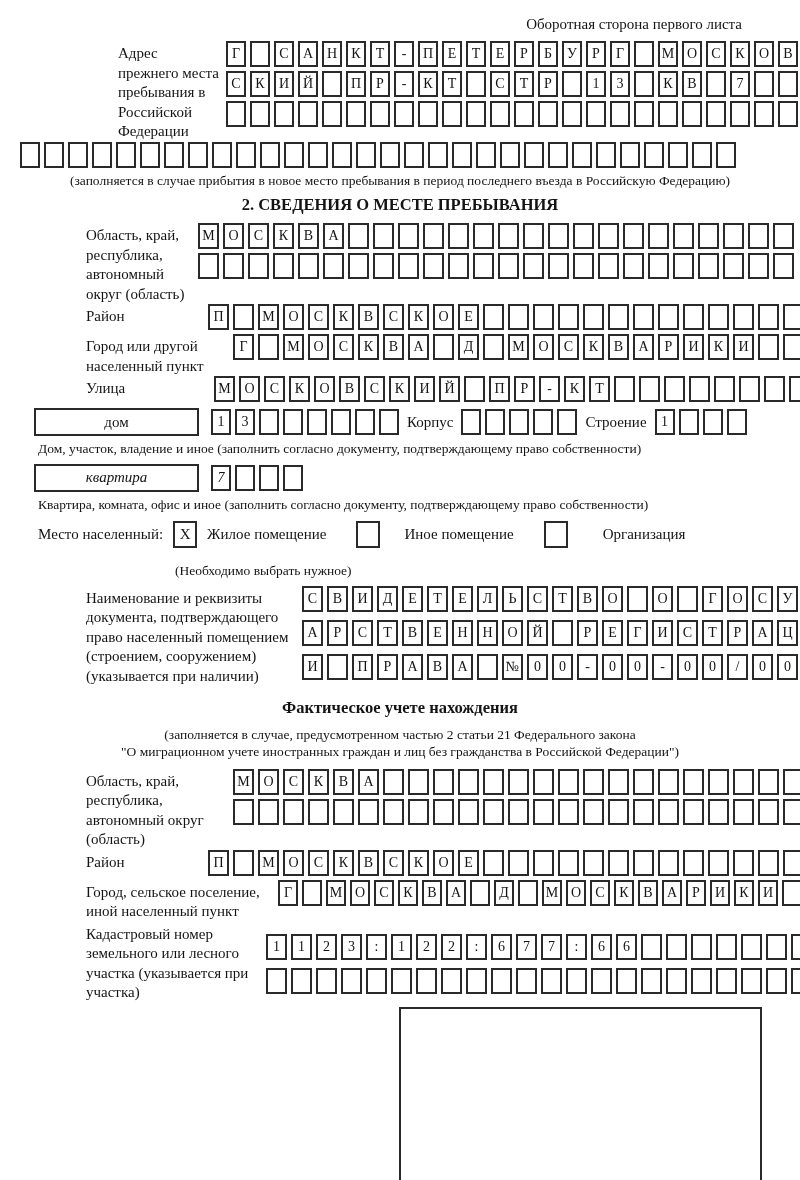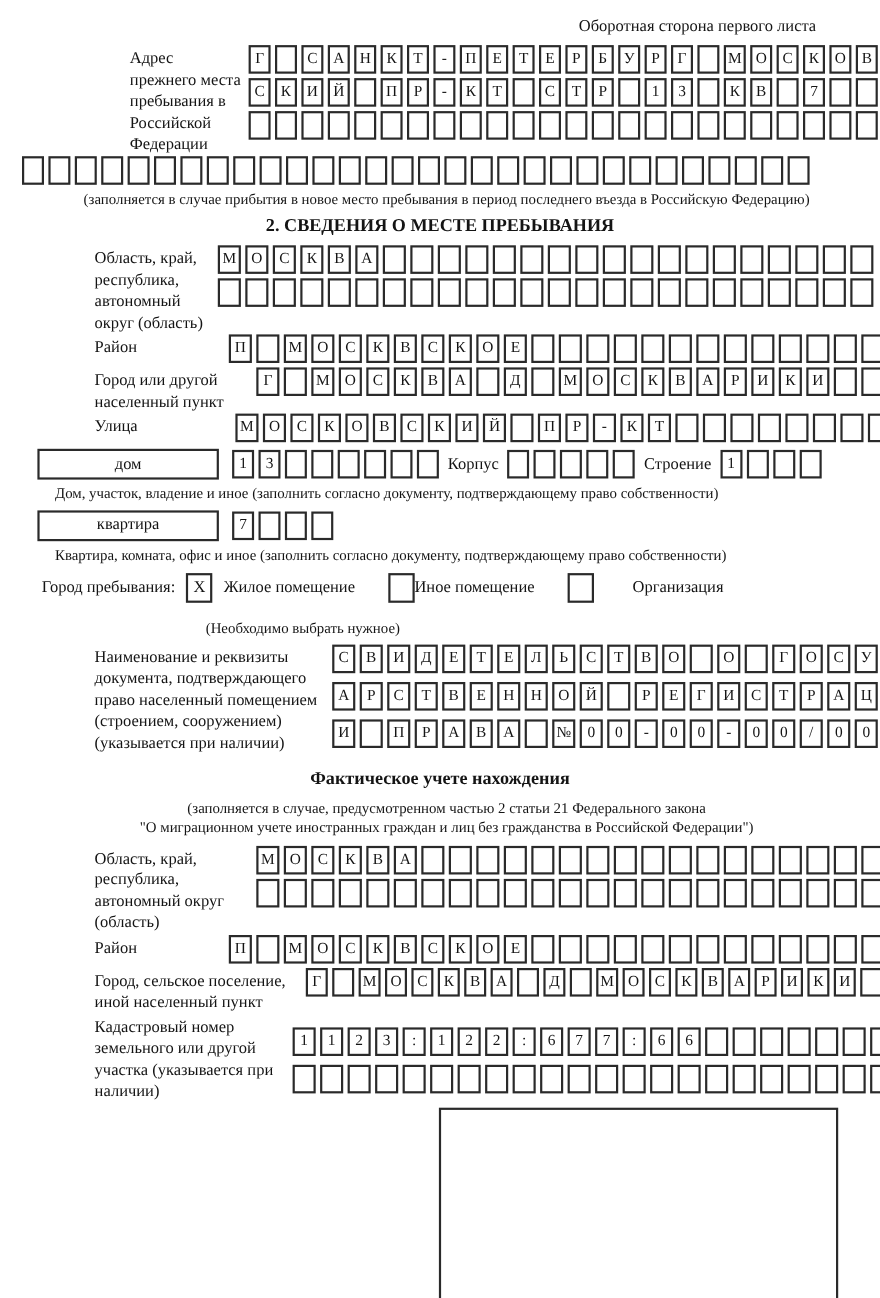--- a/index.html
+++ b/index.html
@@ -14,21 +14,21 @@
   .gridcol{flex:0 0 auto;}
   .cellrow{display:flex;gap:4px;margin-bottom:4px;}
   .cellrow.g8{margin-bottom:8px;}
   .cell{
     box-sizing:border-box;flex:0 0 21px;width:21px;height:26px;
     border:2px solid #2a2a2a;background:#fff;
     display:flex;align-items:center;justify-content:center;
     font-size:14px;line-height:1;
   }
   .w20 .cell{flex-basis:20px;width:20px;}
-  .note{font-size:13.5px;line-height:1.3;padding-left:12px;}
+  .note{font-size:13.5px;line-height:1.3;}
   .center{text-align:center;}
   .sect-title{margin:6px 0 8px 0;text-align:center;font-size:16.5px;font-weight:bold;}
   .fieldbox{
     box-sizing:border-box;width:165px;height:28px;border:2px solid #2a2a2a;
     display:flex;align-items:center;justify-content:center;font-size:15px;background:#fff;
   }
   .inlinerow{display:flex;align-items:center;}
   .ilabel{font-size:15px;padding:0 8px;}
   .chkrow{display:flex;align-items:center;margin-left:38px;font-size:15px;}
   .chkbox{
@@ -339,37 +339,37 @@
     <span class="ilabel">Строение</span>
     <div class="cellrow w20" style="margin:0;">
         <span class="cell">1</span>
         <span class="cell"></span>
         <span class="cell"></span>
         <span class="cell"></span>
       </div>
   </div>
   <div class="note" style="margin-left:38px;">Дом, участок, владение и иное (заполнить согласно документу, подтверждающему право собственности)</div>
 
-  <div class="inlinerow" style="margin:6px 0 4px 34px;">
+  <div class="inlinerow" style="margin:6px 0 4px 34px;font-style:italic;">
     <div class="fieldbox">квартира</div>
     <div class="cellrow w20" style="margin:0 0 0 12px;">
         <span class="cell">7</span>
         <span class="cell"></span>
         <span class="cell"></span>
         <span class="cell"></span>
       </div>
   </div>
   <div class="note" style="margin-left:38px;">Квартира, комната, офис и иное (заполнить согласно документу, подтверждающему право собственности)</div>
 
   <div class="chkrow" style="margin-top:8px;">
-    <span>Город пребывания:</span>
+    <span>Место населенный:</span>
     <span class="chkbox" style="margin-left:10px;">X</span>
     <span style="margin-left:10px;">Жилое помещение</span>
     <span class="chkbox" style="margin-left:30px;"></span>
-    <span style="margin-left:0;">Иное помещение</span>
+    <span style="margin-left:24px;">Иное помещение</span>
     <span class="chkbox" style="margin-left:30px;"></span>
     <span style="margin-left:35px;">Организация</span>
   </div>
   <div class="note" style="margin:14px 0 6px 175px;">(Необходимо выбрать нужное)</div>
 
   <div class="frow">
     <div class="flabel" style="width:254px;">Наименование и реквизиты документа, подтверждающего право населенный помещением (строением, сооружением) (указывается при наличии)</div>
     <div class="gridcol">
       <div class="cellrow g8">
           <span class="cell">С</span>
@@ -557,21 +557,21 @@
         <span class="cell">А</span>
         <span class="cell">Р</span>
         <span class="cell">И</span>
         <span class="cell">К</span>
         <span class="cell">И</span>
         <span class="cell"></span>
       </div>
   </div>
 
   <div class="frow">
-    <div class="flabel" style="width:218px;">Кадастровый номер земельного или другой участка (указывается при наличии)</div>
+    <div class="flabel" style="width:218px;">Кадастровый номер земельного или лесного участка (указывается при участка)</div>
     <div class="gridcol mt12">
       <div class="cellrow g8">
           <span class="cell">1</span>
           <span class="cell">1</span>
           <span class="cell">2</span>
           <span class="cell">3</span>
           <span class="cell">:</span>
           <span class="cell">1</span>
           <span class="cell">2</span>
           <span class="cell">2</span>

